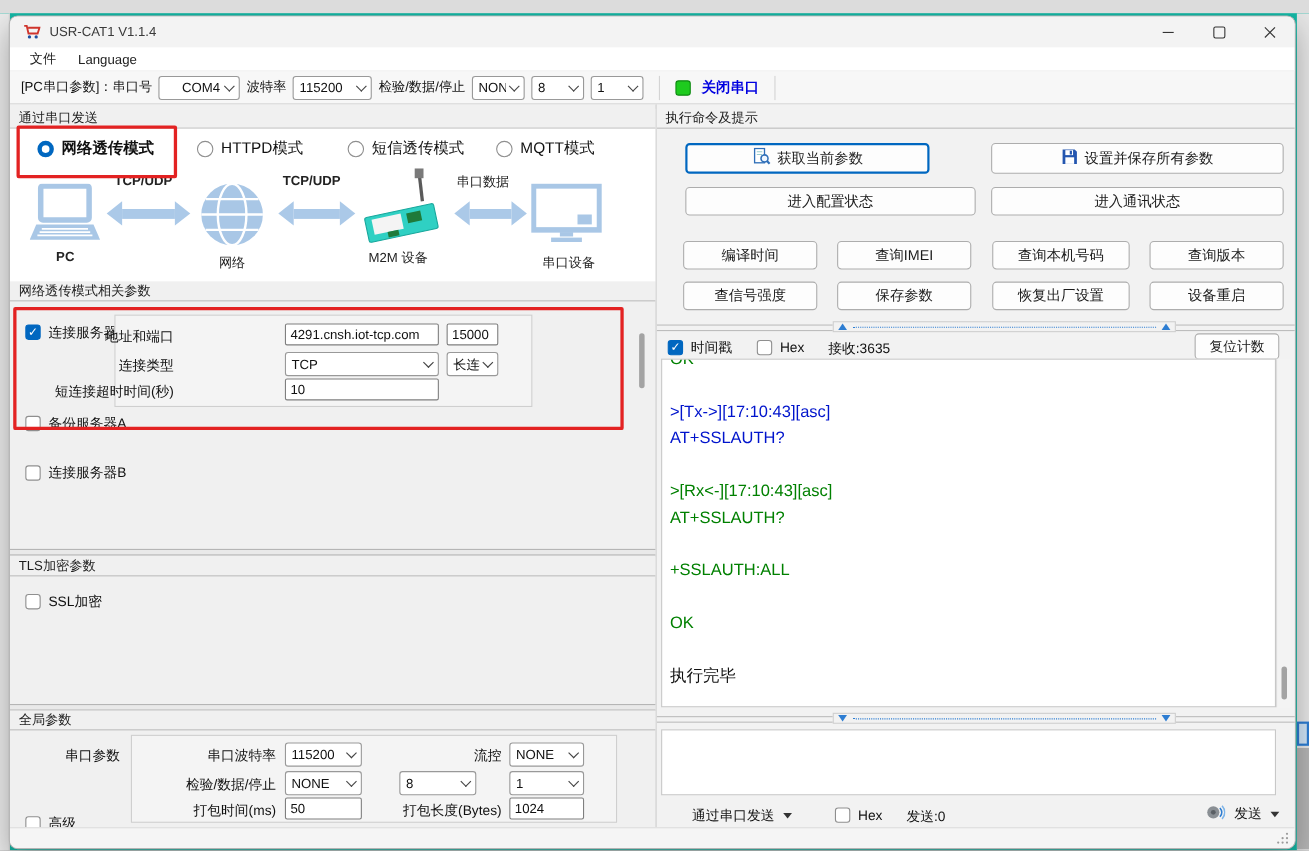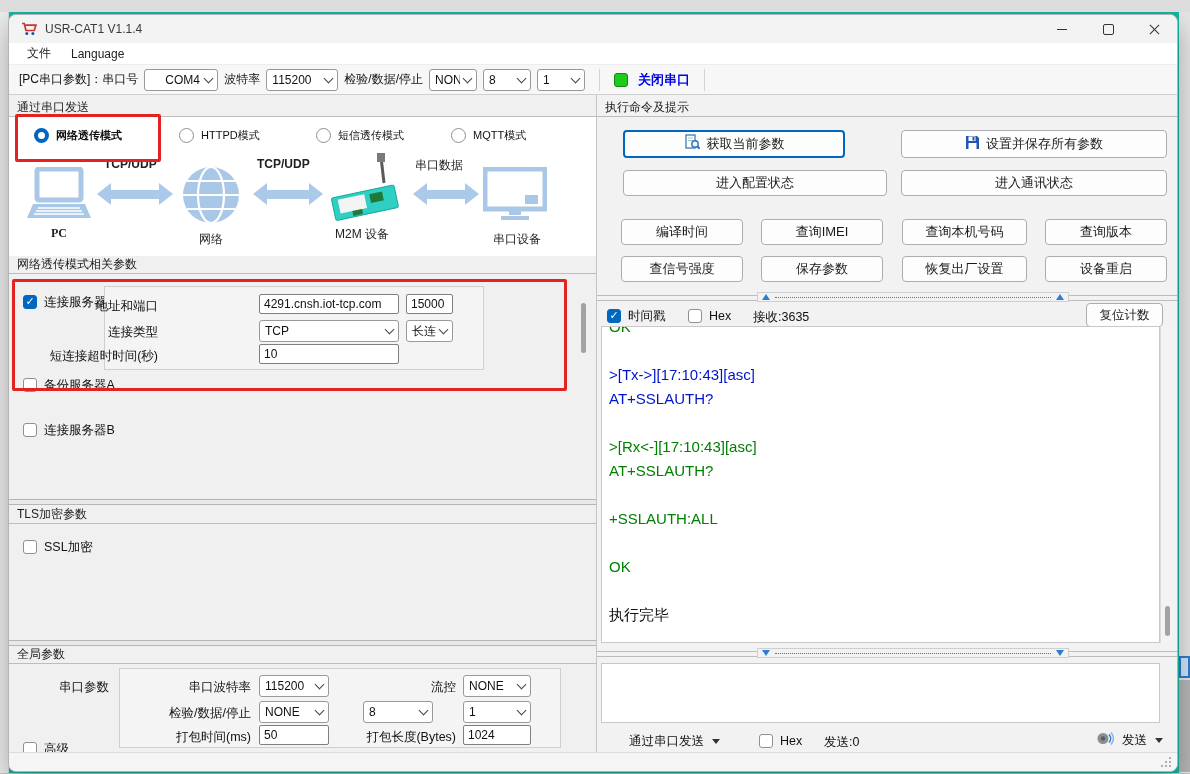--- a/index.html
+++ b/index.html
@@ -36,21 +36,21 @@
   .led{width:12px;height:12px;border-radius:3px;background:#1ecb1e;border:1px solid #0f8a12;}
   .closeport{color:#0000e0;font-weight:bold;font-size:13px;margin-left:4px;}
   
   .lpane{position:absolute;left:0;top:80px;width:588px;height:660px;background:#f0f0f0;border-right:1px solid #c5c5c5;box-sizing:border-box;overflow:hidden;}
   .rpane{position:absolute;left:588px;top:80px;width:582px;height:660px;background:#f2f2f2;overflow:hidden;}
   .hdr{position:absolute;left:0;width:100%;height:18px;font-size:12px;color:#1c1c1c;padding-left:8px;box-sizing:border-box;border-bottom:1px solid #bdbdbd;background:#f0f0f0;}
   .whitezone{position:absolute;left:0;top:22px;width:100%;height:139px;background:#ffffff;}
   .radio-item{position:absolute;display:flex;align-items:center;gap:7px;height:16px;}
   .radio{width:15px;height:15px;border-radius:50%;border:1px solid #8f8f8f;background:#fff;box-sizing:border-box;flex:none;}
   .radio.checked{border:4.5px solid #0067c0;}
-  .rlabel{font-size:11px;color:#111;white-space:nowrap;}
+  .rlabel{font-size:14px;color:#111;white-space:nowrap;}
   .redrect{position:absolute;border:3px solid #e32222;border-radius:2px;pointer-events:none;z-index:5;}
   .nodelabel{position:absolute;font-size:12px;color:#222;white-space:nowrap;}
   .linklabel{position:absolute;font-size:12px;font-weight:bold;color:#222;white-space:nowrap;}
   .dbl{position:absolute;height:22px;display:flex;align-items:center;}
   .dbl::before{content:"";width:0;height:0;border:11px solid transparent;border-right:14px solid #abc9e8;border-left:0;}
   .dbl::after{content:"";width:0;height:0;border:11px solid transparent;border-left:14px solid #abc9e8;border-right:0;}
   .dbl .mid{flex:1;height:9px;background:#abc9e8;}
   .cbrow{position:absolute;display:flex;align-items:center;gap:7px;height:16px;}
   .cb{width:14px;height:14px;border:1px solid #8f8f8f;border-radius:3px;background:#fff;box-sizing:border-box;flex:none;position:relative;}
   .cb.checked{background:#0067c0;border-color:#0067c0;}
@@ -228,21 +228,21 @@
         <svg width="64" height="56" viewBox="0 0 64 56">
             <rect x="2" y="2" width="60" height="40" fill="#fff" stroke="#a9c7e6" stroke-width="5"></rect>
             <rect x="42" y="28" width="13" height="9" fill="#a9c7e6"></rect>
             <rect x="26" y="44" width="12" height="4" fill="#a9c7e6"></rect>
             <rect x="18" y="49" width="28" height="4" fill="#a9c7e6"></rect>
           </svg>
       </span>
       <span class="linklabel" style="left:95px;top:62px;">TCP/UDP</span>
       <span class="linklabel" style="left:248px;top:62px;">TCP/UDP</span>
       <span class="linklabel" style="left:406px;top:62px;font-weight:normal;">串口数据</span>
-      <span class="nodelabel" style="left:42px;top:131px;font-weight:bold;font-family:Liberation Serif, serif;">PC</span>
+      <span class="nodelabel" style="left:42px;top:131px;font-weight:bold;">PC</span>
       <span class="nodelabel" style="left:190px;top:136px;">网络</span>
       <span class="nodelabel" style="left:326px;top:131px;">M2M 设备</span>
       <span class="nodelabel" style="left:484px;top:136px;">串口设备</span>
 
       <div class="hdr" style="top:161px;">网络透传模式相关参数</div>
 
       <div class="cbrow" style="left:14px;top:199px;">
         <span class="cb checked"></span>
         <span class="cblabel">连接服务器A</span>
       </div>

